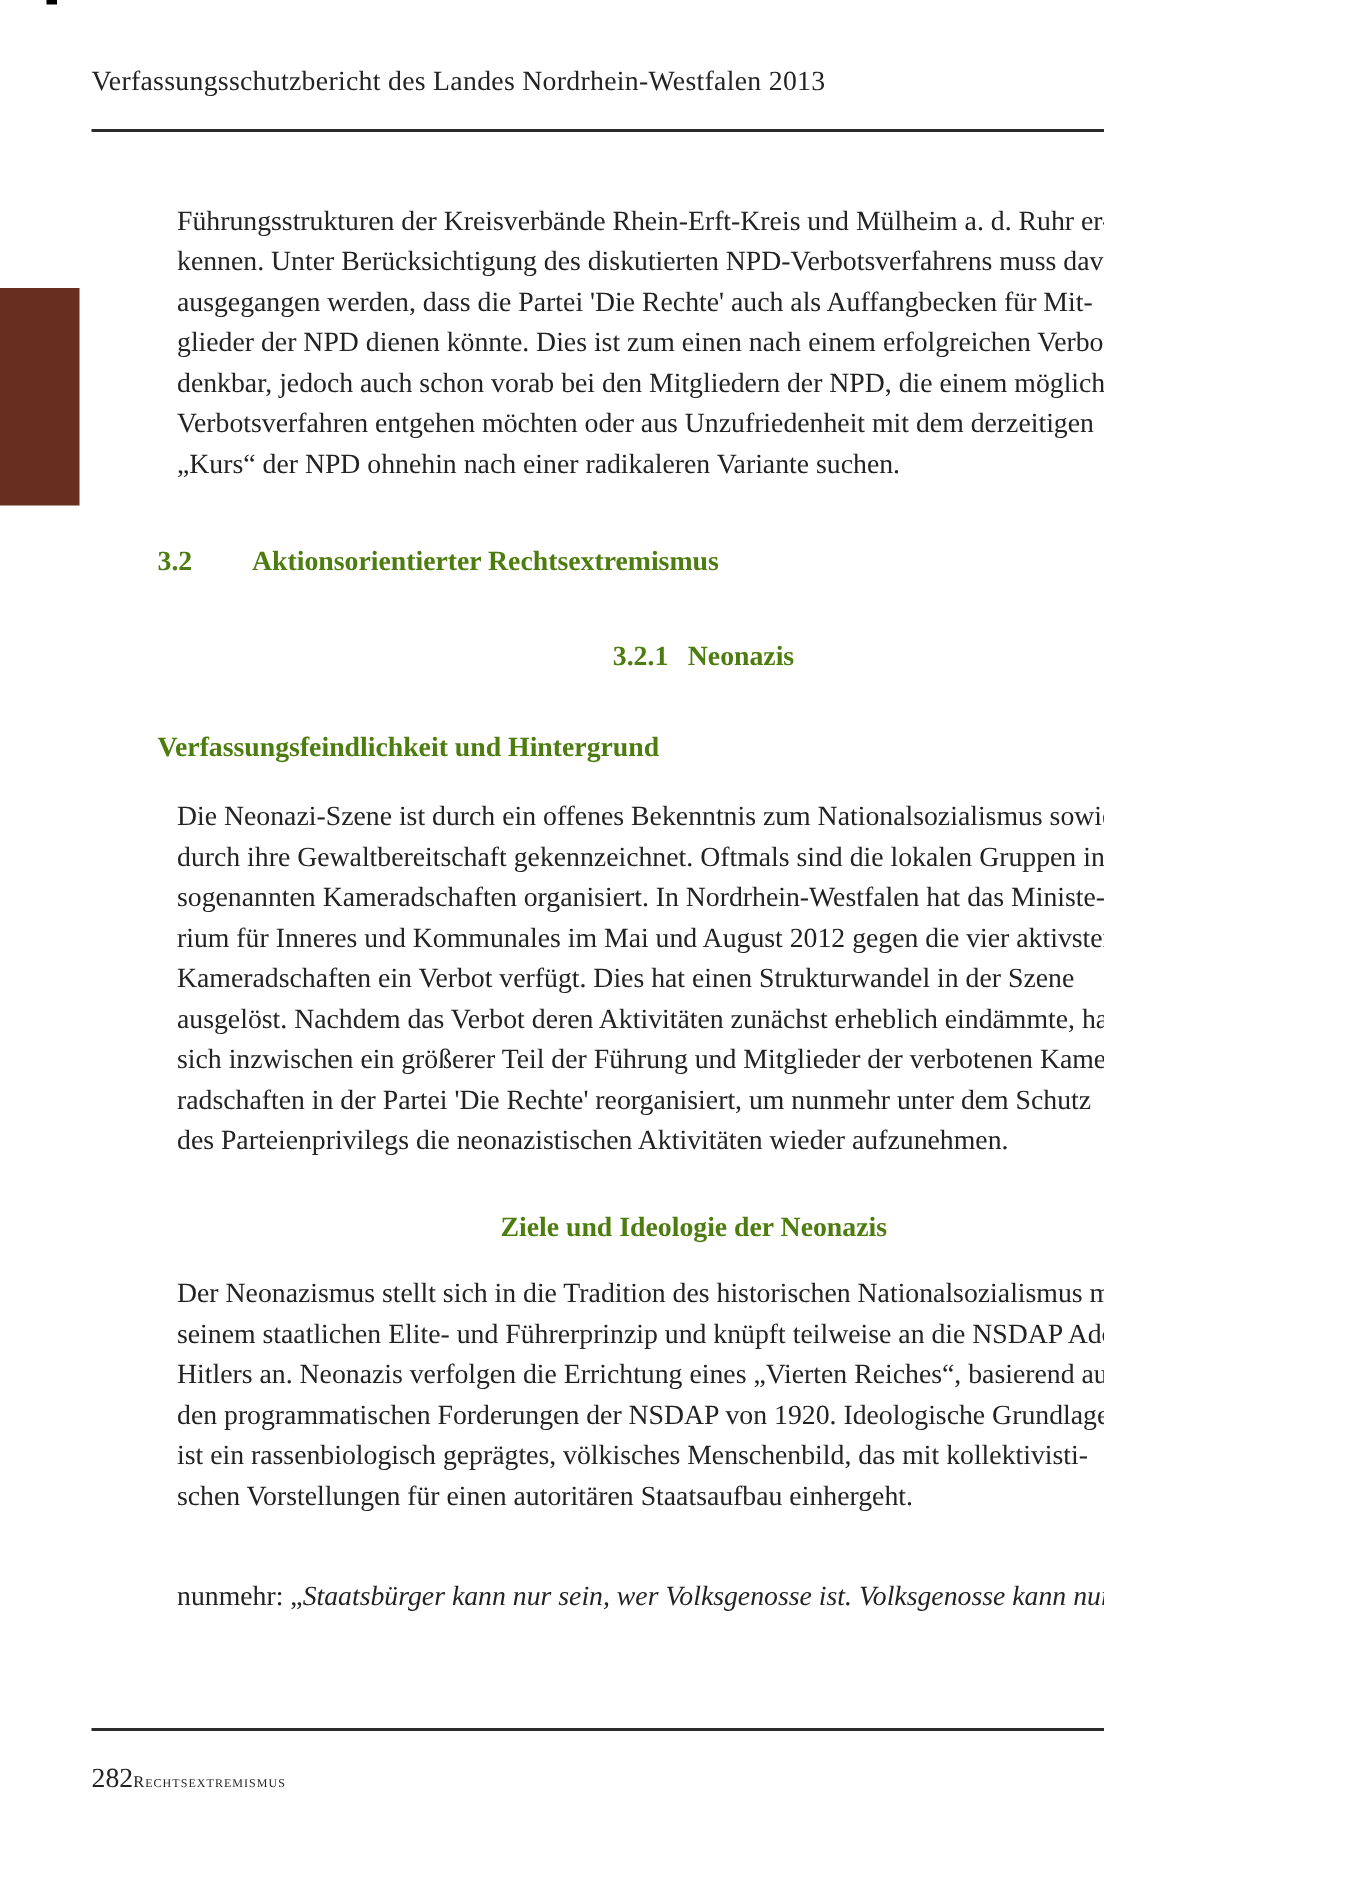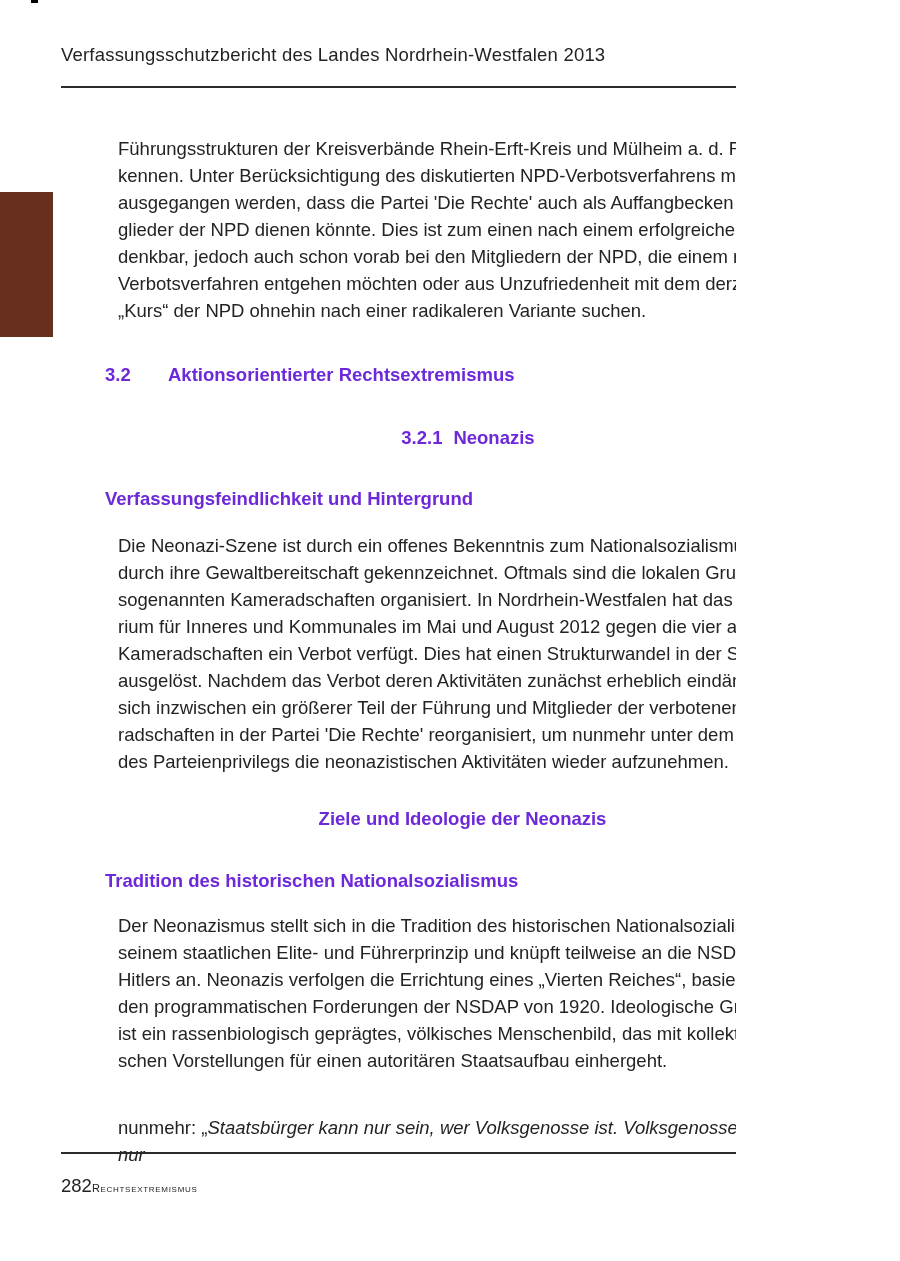--- a/index.html
+++ b/index.html
@@ -1,21 +1,21 @@
 <!DOCTYPE html>
 <html lang="de"><head>
 <meta charset="utf-8">
 <style>
   html, body { margin: 0; padding: 0; background: #ffffff; }
   .page {
     position: relative;
     width: 736px;
     height: 1261px;
     background: #ffffff;
-    font-family: Liberation Sans, sans-serif;
+    font-family: Liberation Serif, serif;
     color: #232323;
     overflow: hidden;
   }
   .corner-tick {
     position: absolute;
     left: 31px; top: 0;
     width: 7px; height: 3px;
     background: #000000;
   }
   .header-title {
@@ -51,21 +51,21 @@
     font-size: 18.5px;
     line-height: 27px;
     white-space: pre;
     color: #232323;
   }
   .heading {
     margin: 0;
     font-size: 18.5px;
     line-height: 24px;
     font-weight: bold;
-    color: #6d28d9;
+    color: #4d7c0f;
     white-space: nowrap;
   }
   .h-num { display: inline-block; min-width: 63px; }
   .h32  { margin-top: 39px; }
   .h321 { margin-top: 39px; text-align: center; }
   .sub1 { margin-top: 37px; }
   .p2   { margin-top: 21px; }
   .sub2 { margin-top: 32px; text-align: center; }
   .sub3 { margin-top: 38px; }
   .p3   { margin-top: 19px; }
@@ -118,21 +118,20 @@
 sogenannten Kameradschaften organisiert. In Nordrhein-Westfalen hat das Ministe-
 rium für Inneres und Kommunales im Mai und August 2012 gegen die vier aktivsten
 Kameradschaften ein Verbot verfügt. Dies hat einen Strukturwandel in der Szene
 ausgelöst. Nachdem das Verbot deren Aktivitäten zunächst erheblich eindämmte, hat
 sich inzwischen ein größerer Teil der Führung und Mitglieder der verbotenen Kame-
 radschaften in der Partei 'Die Rechte' reorganisiert, um nunmehr unter dem Schutz
 des Parteienprivilegs die neonazistischen Aktivitäten wieder aufzunehmen.</p>
 
     <h3 class="heading sub2">Ziele und Ideologie der Neonazis</h3>
 
-    <h3 class="heading sub3">Tradition des historischen Nationalsozialismus</h3>
 
     <p class="body-text p3">Der Neonazismus stellt sich in die Tradition des historischen Nationalsozialismus mit
 seinem staatlichen Elite- und Führerprinzip und knüpft teilweise an die NSDAP Adolf
 Hitlers an. Neonazis verfolgen die Errichtung eines „Vierten Reiches“, basierend auf
 den programmatischen Forderungen der NSDAP von 1920. Ideologische Grundlage
 ist ein rassenbiologisch geprägtes, völkisches Menschenbild, das mit kollektivisti-
 schen Vorstellungen für einen autoritären Staatsaufbau einhergeht.</p>
 
     <p class="body-text p4"><br><span>nunmehr: „</span><em>Staatsbürger kann nur sein, wer Volksgenosse ist. Volksgenosse kann nur</em></p>
 

